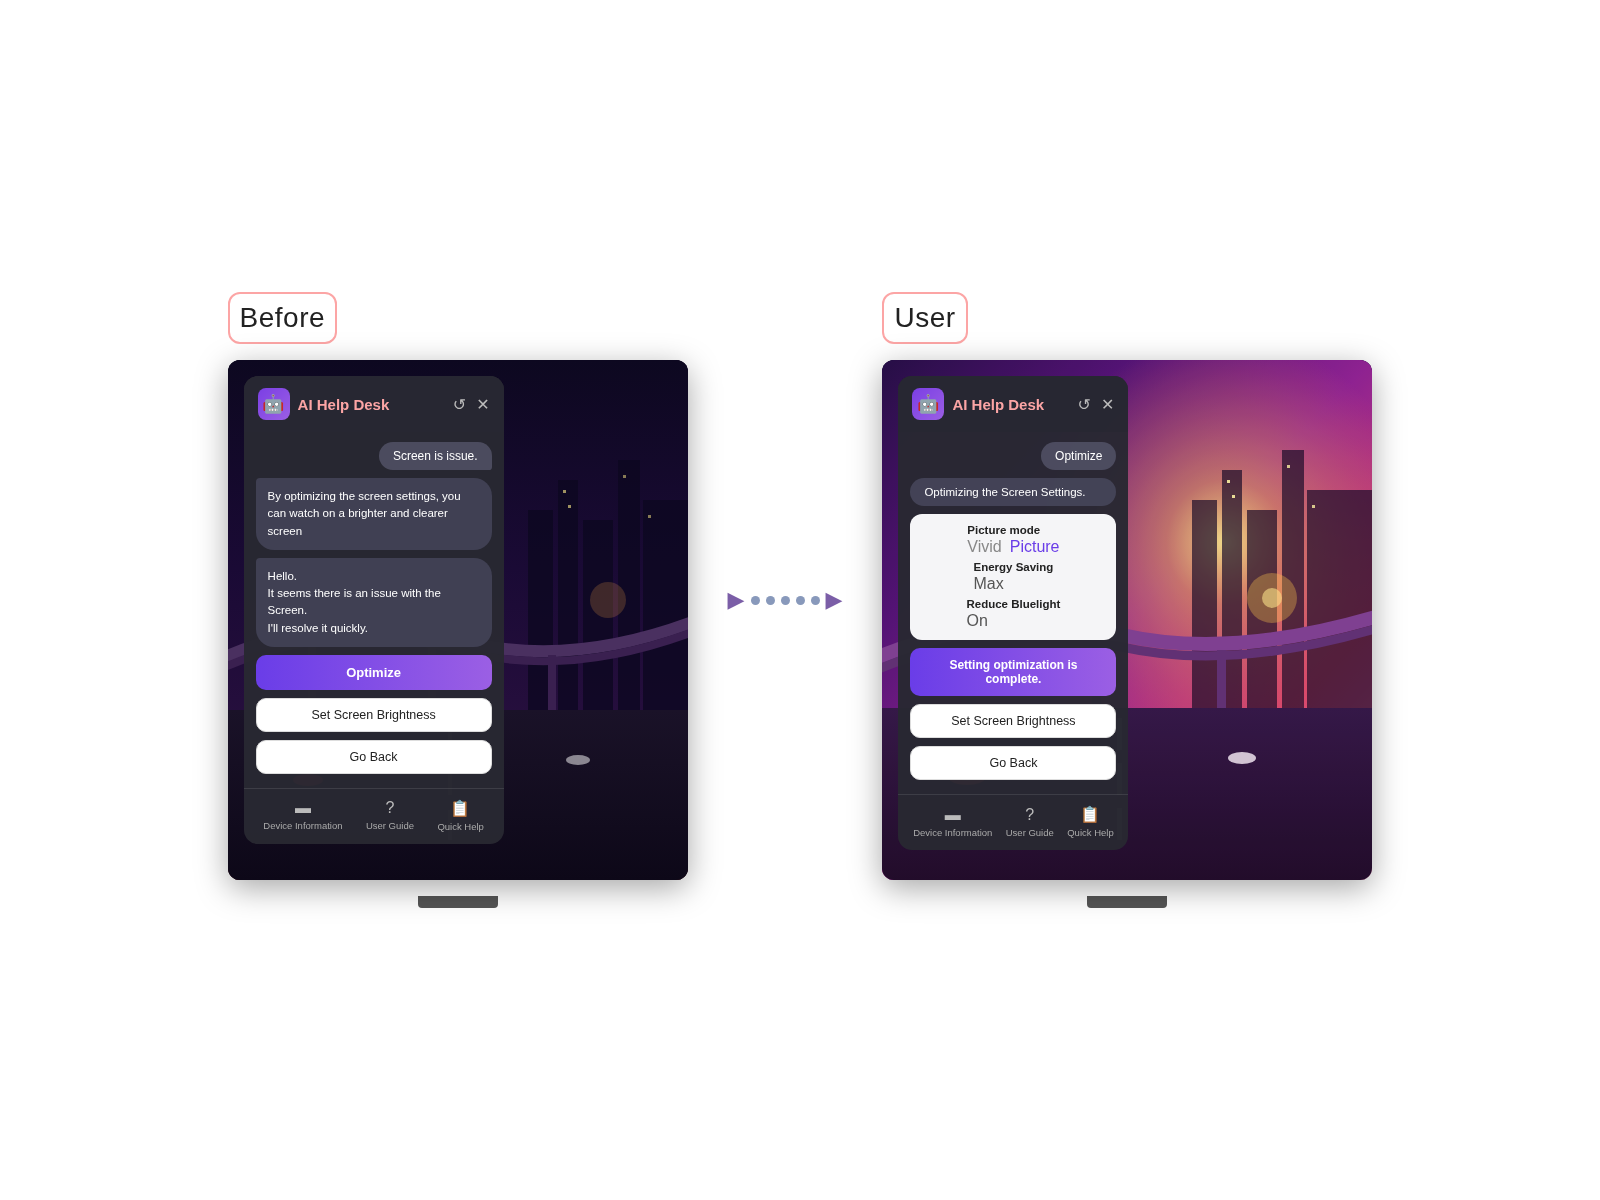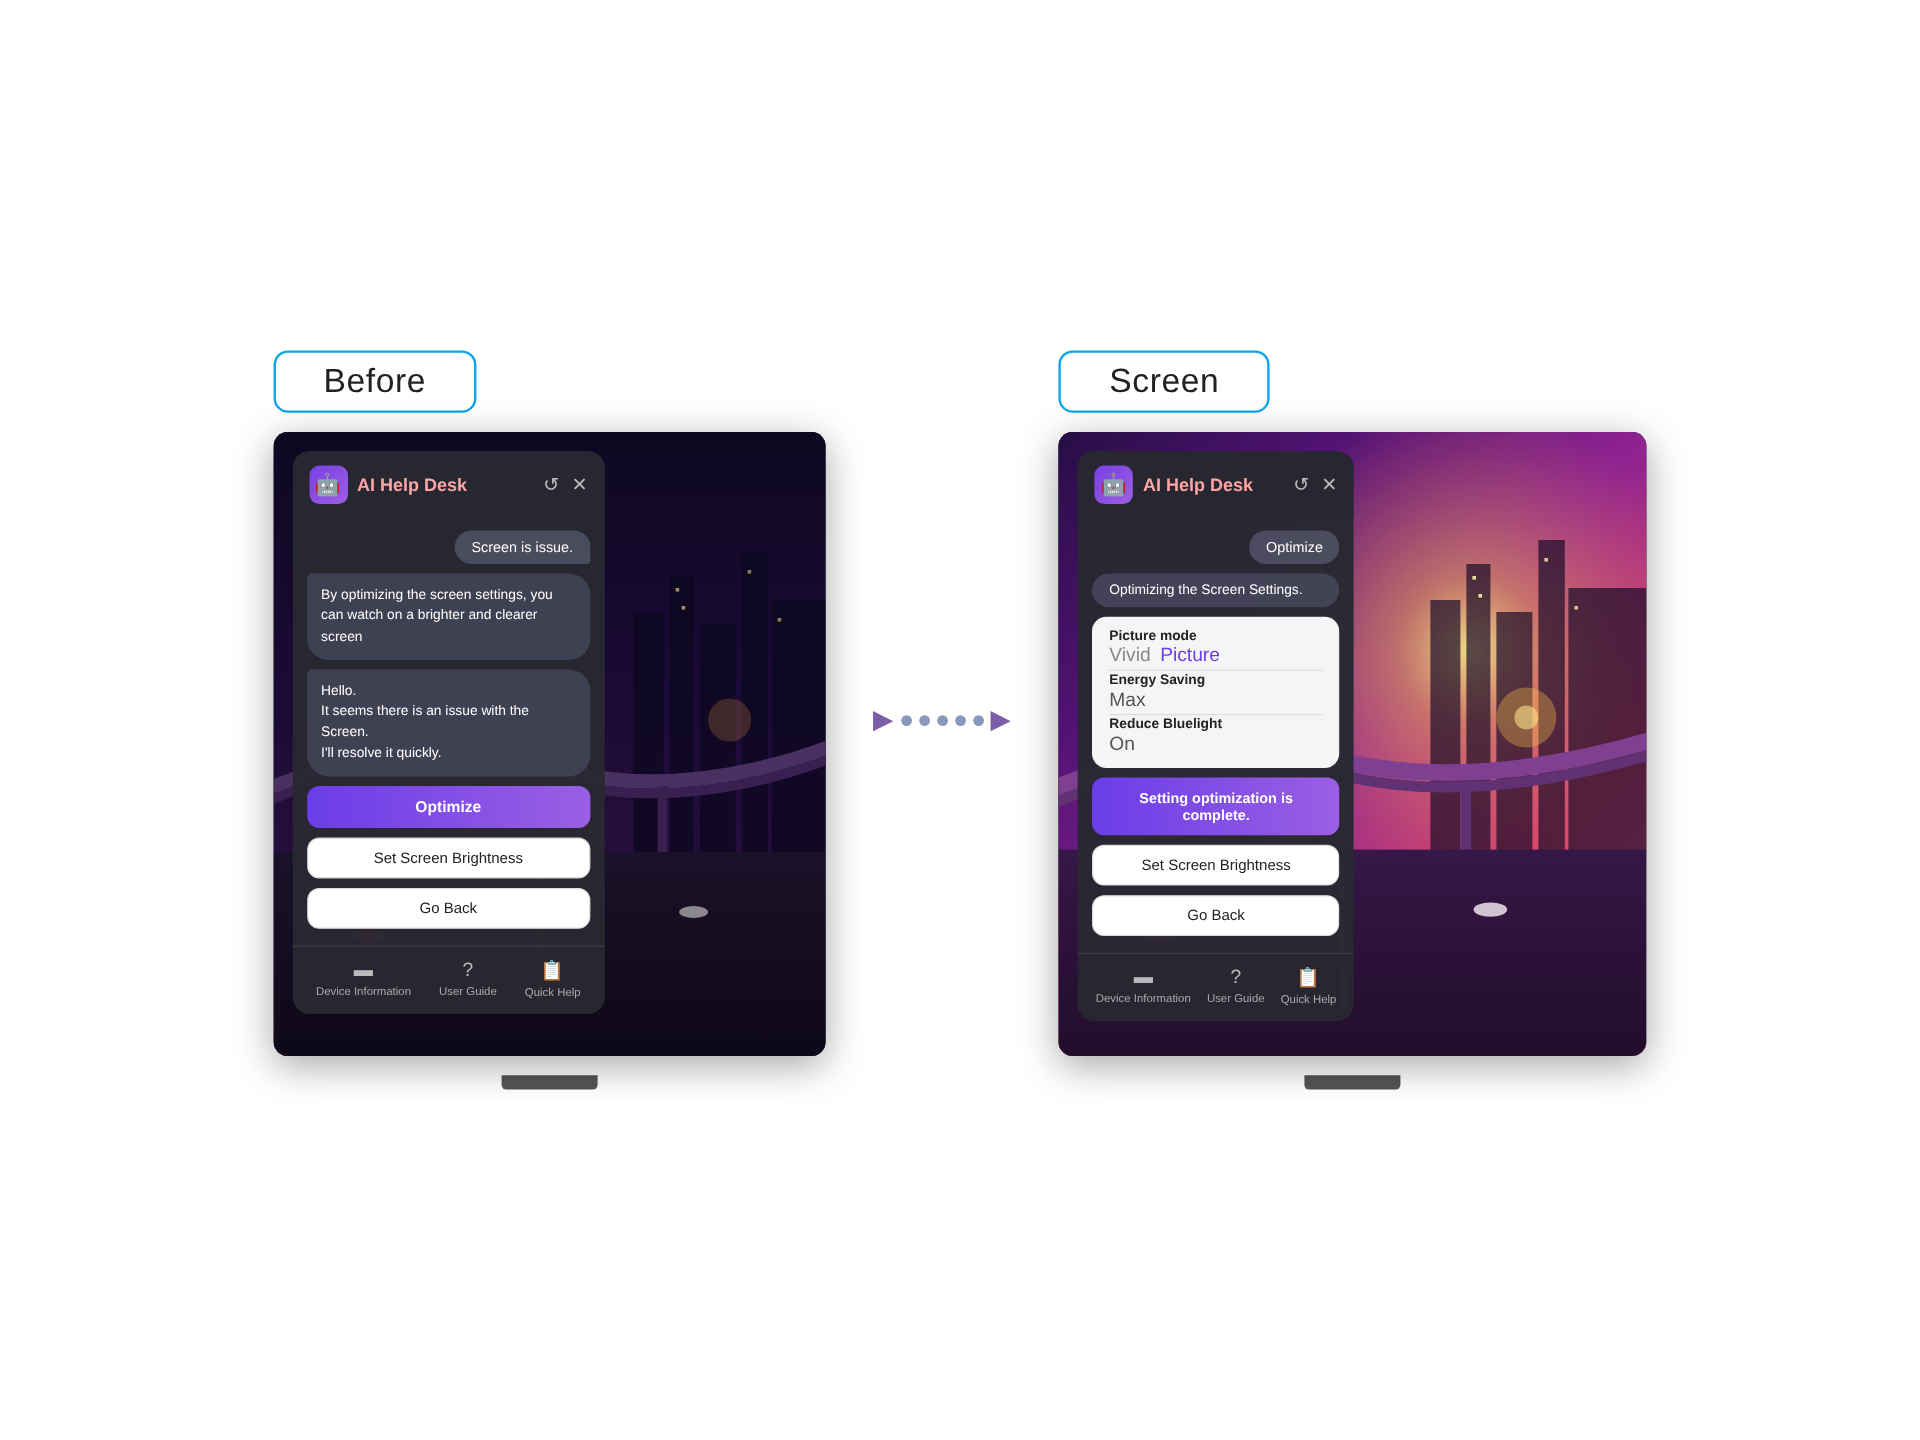--- a/index.html
+++ b/index.html
@@ -25,23 +25,23 @@
 
     .panel-wrapper {
       display: flex;
       flex-direction: column;
       align-items: flex-start;
       gap: 16px;
     }
 
     .label-badge {
       background: #fff;
-      border: 2px solid #0ea5e9;
+      border: 2px solid #fca5a5;
       border-radius: 12px;
-      padding: 8px 40px;
+      padding: 8px 10px;
       font-size: 28px;
       font-weight: 400;
       color: #222;
       letter-spacing: 0.5px;
     }
 
     .tv-screen {
       position: relative;
       width: 460px;
       height: 520px;
@@ -225,20 +225,21 @@
       font-size: 11.5px;
     }
 
     .settings-card {
       background: #f5f5f7;
       border-radius: 12px;
       padding: 10px 14px;
       display: flex;
       flex-direction: column;
       gap: 0;
+      align-items: center;
     }
 
     .settings-row {
       display: flex;
       flex-direction: column;
       gap: 2px;
     }
 
     .settings-label {
       font-size: 11.5px;
@@ -435,21 +436,21 @@
     <span class="arrow-head">▶</span>
     <div class="dot"></div>
     <div class="dot"></div>
     <div class="dot"></div>
     <div class="dot"></div>
     <div class="dot"></div>
     <span class="arrow-head">▶</span>
   </div>
 
   <div class="panel-wrapper">
-    <div class="label-badge">Screen</div>
+    <div class="label-badge">User</div>
 
     <div class="tv-screen tv-screen-after">
 
       <div class="bg-after" style="position:absolute;inset:0;"></div>
 
       <svg class="city-svg" viewBox="0 0 490 520" preserveAspectRatio="xMidYMid slice">
         <defs>
           <linearGradient id="skyAfter" x1="0" y1="0" x2="1" y2="1">
             <stop offset="0%" stop-color="#1a0a3e"></stop>
             <stop offset="25%" stop-color="#4a1070"></stop>

